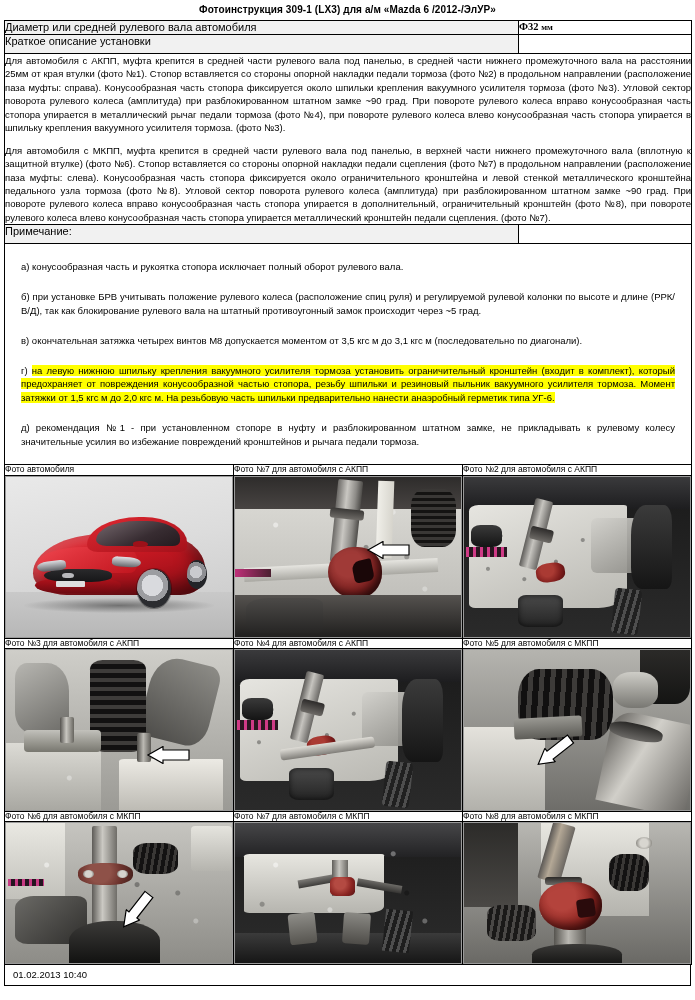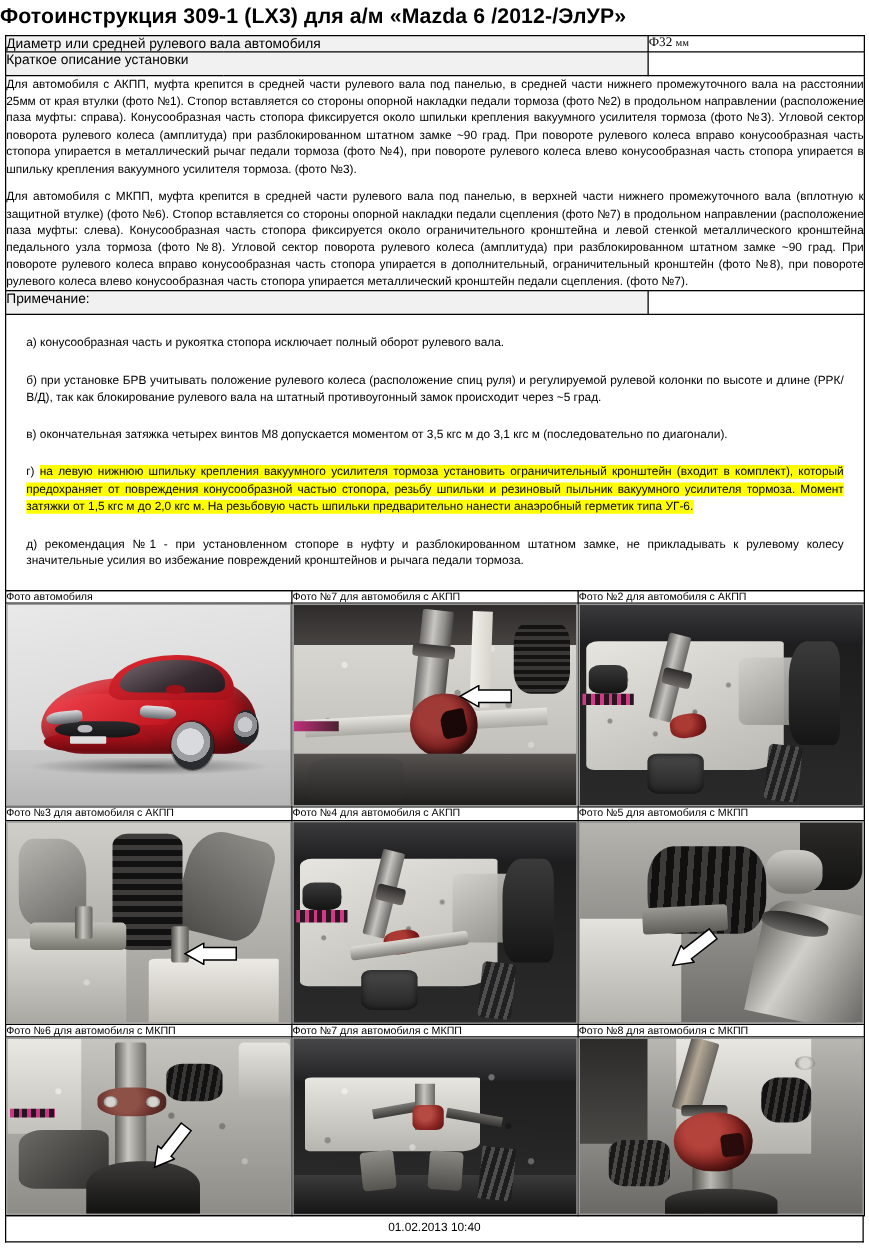--- a/index.html
+++ b/index.html
@@ -15,22 +15,22 @@
     width: 695px;
     height: 1000px;
     position: relative;
     background: #ffffff;
     box-sizing: border-box;
     overflow: hidden;
   }
 
   
   .doc-title {
-    text-align: left;
-    font-size: 17px;
+    text-align: center;
+    font-size: 10px;
     font-weight: bold;
     padding: 4px 0 5px 0;
     letter-spacing: 0.1px;
     line-height: 1.1;
   }
 
   
   .tbl {
     border-collapse: collapse;
     width: 687px;
@@ -58,21 +58,21 @@
   }
   .cell-code {
     text-align: center;
     font-size: 11.5px;
     padding: 5px 0 6px 0;
   }
   .code-red   { color: #e8212b; }
   .code-pink  { color: #d42ad4; }
   .cell-dia {
     font-size: 10.5px;
-    font-weight: normal;
+    font-weight: bold;
     font-family: "Liberation Serif", "DejaVu Serif", serif;
     padding: 6px 0 6px 8px;
   }
   .dia-small { font-size: 8.5px; }
   .cell-blank { background: #ffffff; }
 
   
   .cell-body {
     padding: 6px 7px 7px 7px;
   }
@@ -127,21 +127,20 @@
     background: #7b7b7b;
   }
   .photo.short { height: 142px; }
 
   
   .footer-tbl {
     border-collapse: collapse;
     width: 687px;
     margin: 0 4px;
     table-layout: fixed;
-    text-align: center;
   }
   .footer-tbl td {
     border: 1px solid #000000;
     padding: 4px 8px 5px 8px;
     font-size: 9.5px;
   }
 
   
   .lyr { position: absolute; }
 

